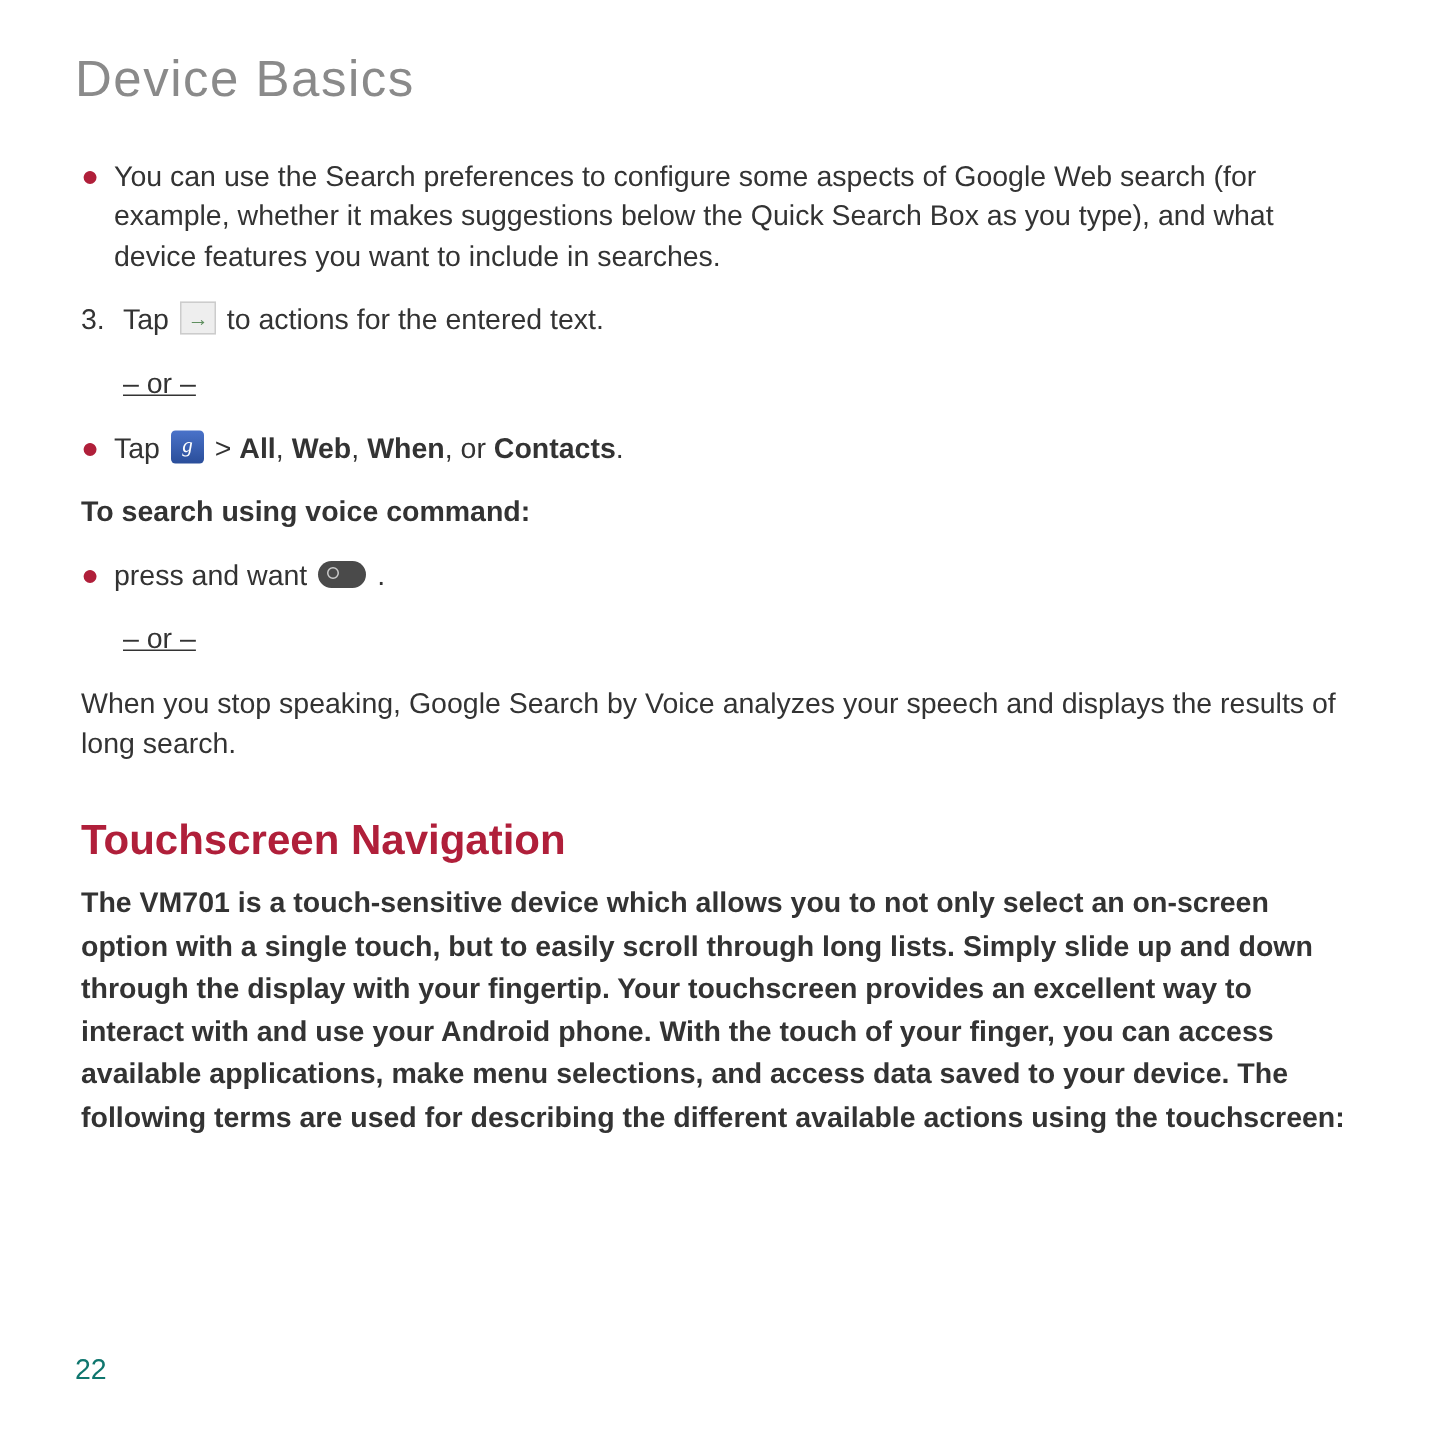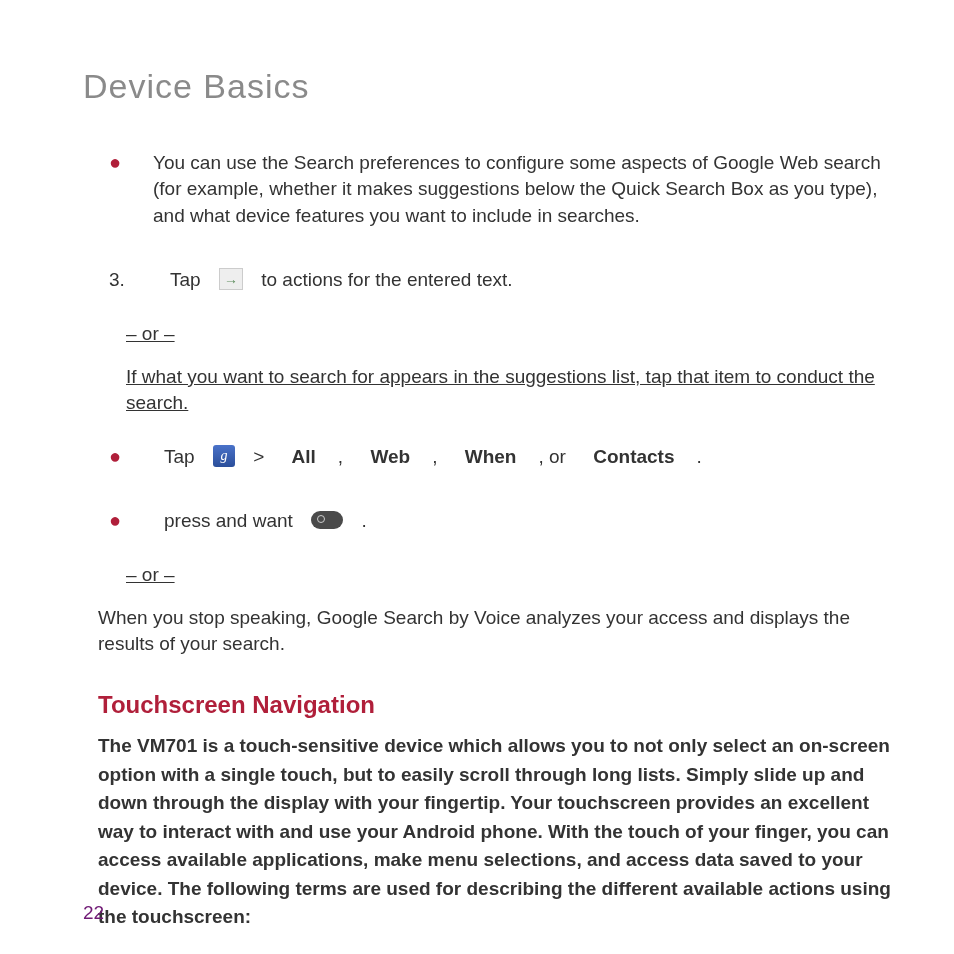--- a/index.html
+++ b/index.html
@@ -1,15 +1,15 @@
 <!DOCTYPE html>
 <html><head>
 <meta charset="utf-8">
 <style>
-  * { box-sizing: border-box; margin: 11px; padding: 0; }
+  * { box-sizing: border-box; margin: 0; padding: 0; }
   body {
     width: 954px;
     height: 954px;
     background: #ffffff;
     font-family: "Optima", "Candara", "Segoe UI", sans-serif;
     color: #333333;
     padding: 30px 50px 20px 50px;
     font-size: 19px;
     line-height: 1.4;
     position: relative;
@@ -85,35 +85,35 @@
     width: 24px; height: 22px;
     background: #eeeeee;
     border: 1px solid #cccccc;
     text-align: center;
     line-height: 20px;
     color: #888888;
     font-size: 12px;
   }
   .section-heading {
     color: #b01f3a;
-    font-size: 24px;
+    font-size: 28px;
     font-weight: 600;
     margin-top: 30px;
     margin-bottom: 10px;
   }
   .body-para {
     line-height: 1.5;
     font-weight: bold;
   }
   .page-number {
     position: absolute;
     left: 50px;
-    bottom: 38px;
+    bottom: 26px;
     font-size: 19px;
-    color: #701a75;
+    color: #0f766e;
   }
 </style>
 </head>
 <body>
 
 <h1 class="page-title">Device Basics</h1>
 
 <div class="content">
 
   <div class="bullet-item">
@@ -125,50 +125,50 @@
     <div class="num-label">3.</div>
     <div class="num-text">
       <span>Tap </span>
       <span class="inline-icon icon-arrow-box">→</span>
       <span> to actions for the entered text.</span>
     </div>
   </div>
 
   <div class="sub-item">– or –</div>
 
-  <div class="sub-item">If what you want to search for appears in the suggestions list, tap that item to conduct the search.</div>
 
 
   <div class="bullet-item">
     <div class="bullet-dot">●</div>
     <div class="bullet-text">
       <span>Tap </span>
       <span class="inline-icon icon-google">g</span>
       <span> &gt; </span>
       <span class="bold">All</span><span>, </span>
       <span class="bold">Web</span><span>, </span>
       <span class="bold">When</span><span>, or </span>
       <span class="bold">Contacts</span><span>.</span>
     </div>
   </div>
 
+  <div class="sub-heading">To search using voice command:</div>
 
   <div class="bullet-item">
     <div class="bullet-dot">●</div>
     <div class="bullet-text">
       <span>press and want </span>
       <span class="inline-icon icon-search-pill"></span>
       <span> .</span>
     </div>
   </div>
 
   <div class="sub-item">– or –</div>
 
 
-  <div class="plain-para">When you stop speaking, Google Search by Voice analyzes your access and displays the results of your search.</div>
+  <div class="plain-para">When you stop speaking, Google Search by Voice analyzes your speech and displays the results of long search.</div>
 
   <h2 class="section-heading">Touchscreen Navigation</h2>
 
   <div class="body-para">The VM701 is a touch-sensitive device which allows you to not only select an on-screen option with a single touch, but to easily scroll through long lists. Simply slide up and down through the display with your fingertip. Your touchscreen provides an excellent way to interact with and use your Android phone. With the touch of your finger, you can access available applications, make menu selections, and access data saved to your device. The following terms are used for describing the different available actions using the touchscreen:</div>
 
 </div>
 
 <div class="page-number">22</div>
 
 </body></html>

